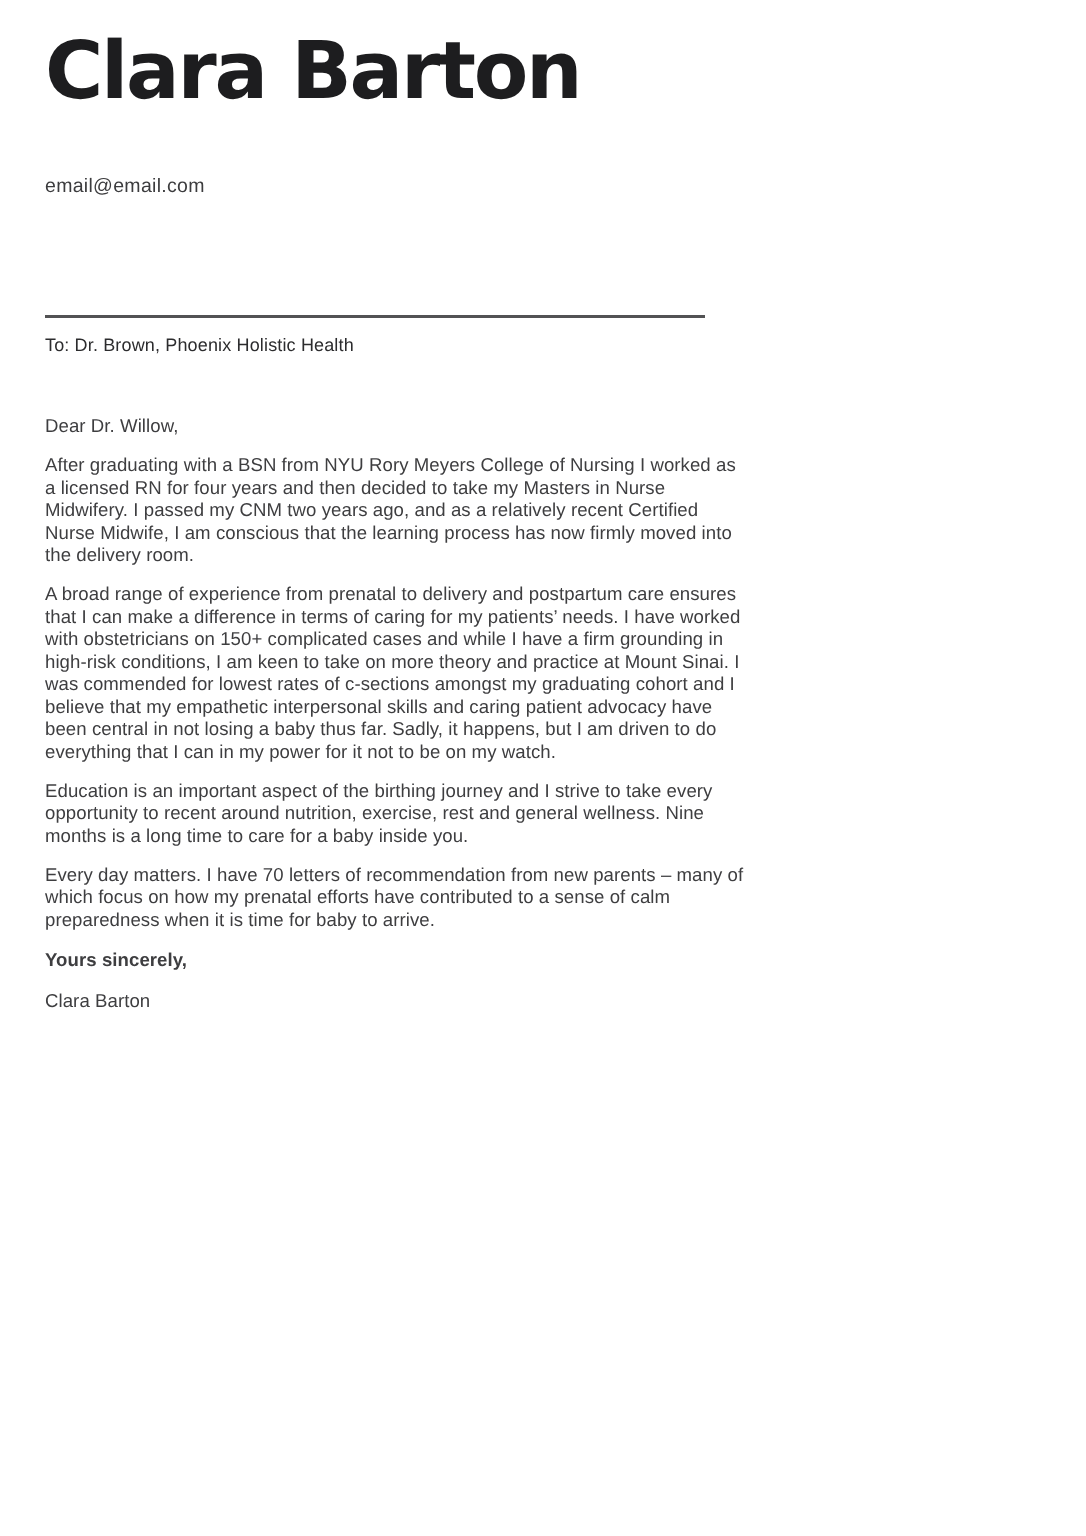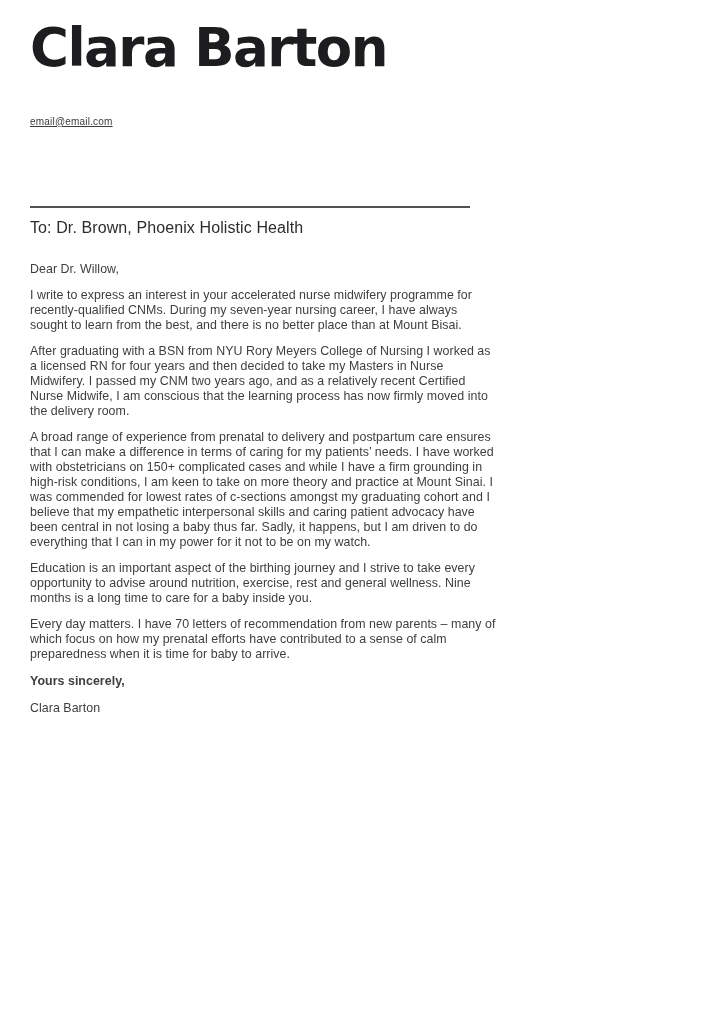--- a/index.html
+++ b/index.html
@@ -25,51 +25,50 @@
     font-family: "DejaVu Sans", "Liberation Sans", sans-serif;
     font-size: 53px;
     font-weight: 800;
     letter-spacing: -1.5px;
     line-height: 1.05;
     color: #1d1d1f;
   }
 
   .email-text {
     margin-top: 40px;
-    font-size: 10px;
+    font-size: 13px;
     letter-spacing: 0.2px;
     color: #3c3c3e;
-    text-decoration: underline;
   }
 
   .divider {
     margin-top: 79px;
     width: 440px;
     height: 2px;
     background: #525254;
     border: none;
   }
 
   .recipient-line {
     margin-top: 11px;
-    font-size: 16px;
+    font-size: 12px;
     letter-spacing: 0.1px;
     color: #2c2c2e;
   }
 
   .letter-body {
     width: 466px;
     color: #3e3e40;
     font-size: 12.4px;
     line-height: 15px;
     letter-spacing: 0.05px;
   }
 
   .salutation {
-    margin-top: 25px;
+    margin-top: 40px;
   }
 
   .letter-body p {
     margin-top: 11px;
   }
 
   .closing {
     margin-top: 12px;
     font-weight: bold;
   }
@@ -88,24 +87,23 @@
 
     <div class="email-text">email@email.com</div>
 
     <div class="divider"></div>
 
     <div class="recipient-line">To: Dr. Brown, Phoenix Holistic Health</div>
 
     <div class="letter-body">
       <div class="salutation">Dear Dr. Willow,</div>
 
-      <p>I write to express an interest in your accelerated nurse midwifery programme for recently-qualified CNMs. During my seven-year nursing career, I have always sought to learn from the best, and there is no better place than at Mount Bisai.</p>
       <p>After graduating with a BSN from NYU Rory Meyers College of Nursing I worked as a licensed RN for four years and then decided to take my Masters in Nurse Midwifery. I passed my CNM two years ago, and as a relatively recent Certified Nurse Midwife, I am conscious that the learning process has now firmly moved into the delivery room.</p>
       <p>A broad range of experience from prenatal to delivery and postpartum care ensures that I can make a difference in terms of caring for my patients’ needs. I have worked with obstetricians on 150+ complicated cases and while I have a firm grounding in high-risk conditions, I am keen to take on more theory and practice at Mount Sinai. I was commended for lowest rates of c-sections amongst my graduating cohort and I believe that my empathetic interpersonal skills and caring patient advocacy have been central in not losing a baby thus far. Sadly, it happens, but I am driven to do everything that I can in my power for it not to be on my watch.</p>
-      <p>Education is an important aspect of the birthing journey and I strive to take every opportunity to advise around nutrition, exercise, rest and general wellness. Nine months is a long time to care for a baby inside you.</p>
+      <p>Education is an important aspect of the birthing journey and I strive to take every opportunity to recent around nutrition, exercise, rest and general wellness. Nine months is a long time to care for a baby inside you.</p>
       <p>Every day matters. I have 70 letters of recommendation from new parents – many of which focus on how my prenatal efforts have contributed to a sense of calm preparedness when it is time for baby to arrive.</p>
 
       <div class="closing">Yours sincerely,</div>
 
       <div class="signature">Clara Barton</div>
     </div>
 
   </div>
 </div>
 

